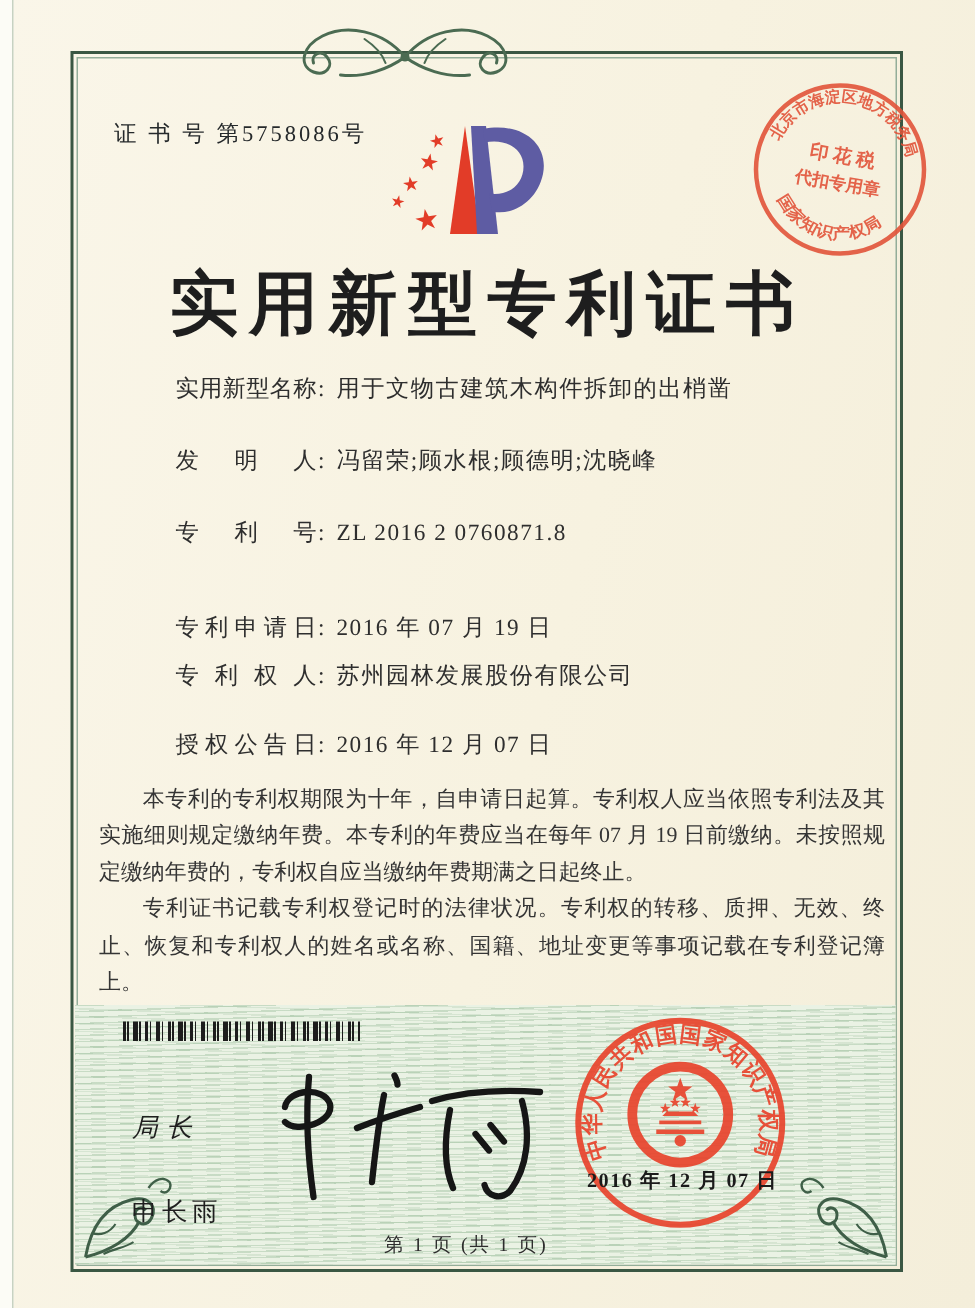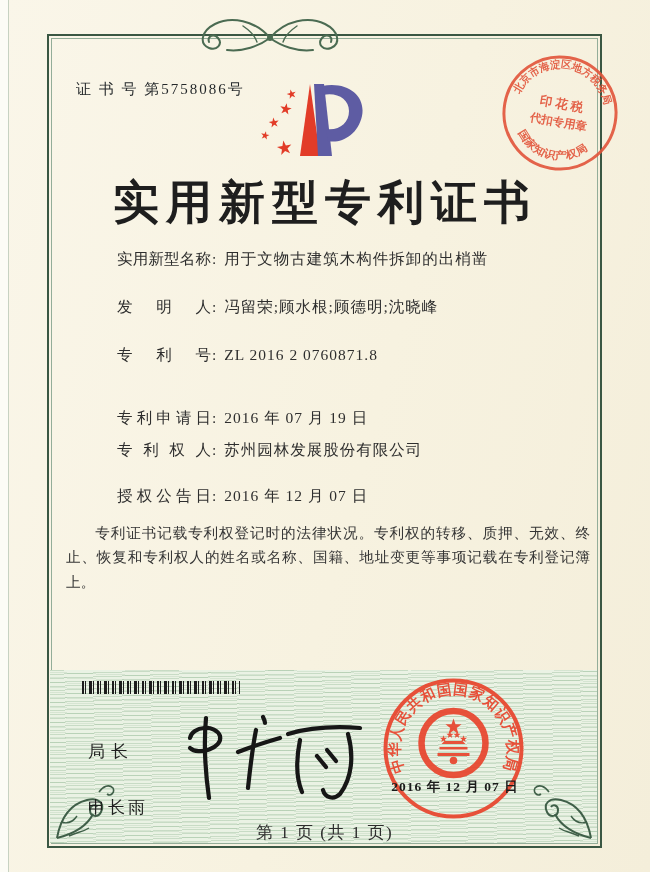--- a/index.html
+++ b/index.html
@@ -41,27 +41,27 @@
       repeating-linear-gradient(178deg, rgba(110,160,115,0.28) 0 1px, rgba(0,0,0,0) 1px 4px),
       repeating-linear-gradient(2deg, rgba(110,160,115,0.16) 0 1px, rgba(0,0,0,0) 1px 5px);
   }
   .barcode{left:82px;top:681px;width:158px;height:13px;
     background:repeating-linear-gradient(90deg,
       #1d1d1d 0 2px, rgba(0,0,0,0) 2px 3px,
       #1d1d1d 3px 4px, rgba(0,0,0,0) 4px 7px,
       #1d1d1d 7px 10px, rgba(0,0,0,0) 10px 11px,
       #1d1d1d 11px 12px, rgba(0,0,0,0) 12px 15px);
   }
-  .director-title{left:88px;top:740px;font-size:17px;letter-spacing:6px;color:#1f1f1f;}
+  .director-title{left:88px;top:740px;font-size:17px;letter-spacing:6px;color:#1f1f1f;font-style:italic;}
   .director-name{left:88px;top:796px;font-size:17px;letter-spacing:3px;color:#1f1f1f;}
   .signature{left:168px;top:700px;width:200px;height:105px;}
   .office-seal{left:366px;top:661px;width:175px;height:175px;opacity:0.93;}
   .seal-date{left:389px;top:778px;width:132px;text-align:center;font-size:13.5px;
              font-weight:600;letter-spacing:1px;color:#1b1b1b;}
-  .page-footer{left:256px;top:821px;font-size:17px;letter-spacing:1.5px;color:#2d2d2d;}
+  .page-footer{left:256px;top:821px;font-size:13px;letter-spacing:1.5px;color:#2d2d2d;}
   .tax-stamp{left:497px;top:50px;width:126px;height:126px;transform:rotate(10deg);opacity:0.9;}
   .flourish{width:62px;height:72px;}
   .flourish-left{left:53px;top:770px;}
   .flourish-right{left:533px;top:770px;transform:scaleX(-1);}
   svg text{font-family:"Liberation Serif","DejaVu Serif",serif;}
 </style>
 </head>
 <body>
 
 <div class="abs scan-strip"></div>
@@ -138,20 +138,21 @@
     <span class="field-colon">:</span>
     <span class="field-value">苏州园林发展股份有限公司</span>
 </div>
 <div class="abs field-row" style="top:486px">
   <span class="field-label">授权公告日</span>
     <span class="field-colon">:</span>
     <span class="field-value">2016 年 12 月 07 日</span>
 </div>
 
 <div class="abs legal-text">
+  <p>本专利的专利权期限为十年，自申请日起算。专利权人应当依照专利法及其实施细则规定缴纳年费。本专利的年费应当在每年 07 月 19 日前缴纳。未按照规定缴纳年费的，专利权自应当缴纳年费期满之日起终止。</p>
   <p>专利证书记载专利权登记时的法律状况。专利权的转移、质押、无效、终止、恢复和专利权人的姓名或名称、国籍、地址变更等事项记载在专利登记簿上。</p>
 </div>
 
 <div class="abs panel"></div>
 
 <svg class="abs flourish flourish-left" viewBox="0 0 62 72">
   <g fill="none" stroke="#3f5f48" stroke-width="2">
     <path d="M4,68 C8,46 18,34 34,30 C46,27 52,34 48,42 C45,48 37,47 37,40 C37,35 42,34 44,37"></path>
     <path d="M4,68 C20,64 34,56 40,44"></path>
     <path d="M8,52 C14,54 20,52 24,46" stroke-width="1.4"></path>

